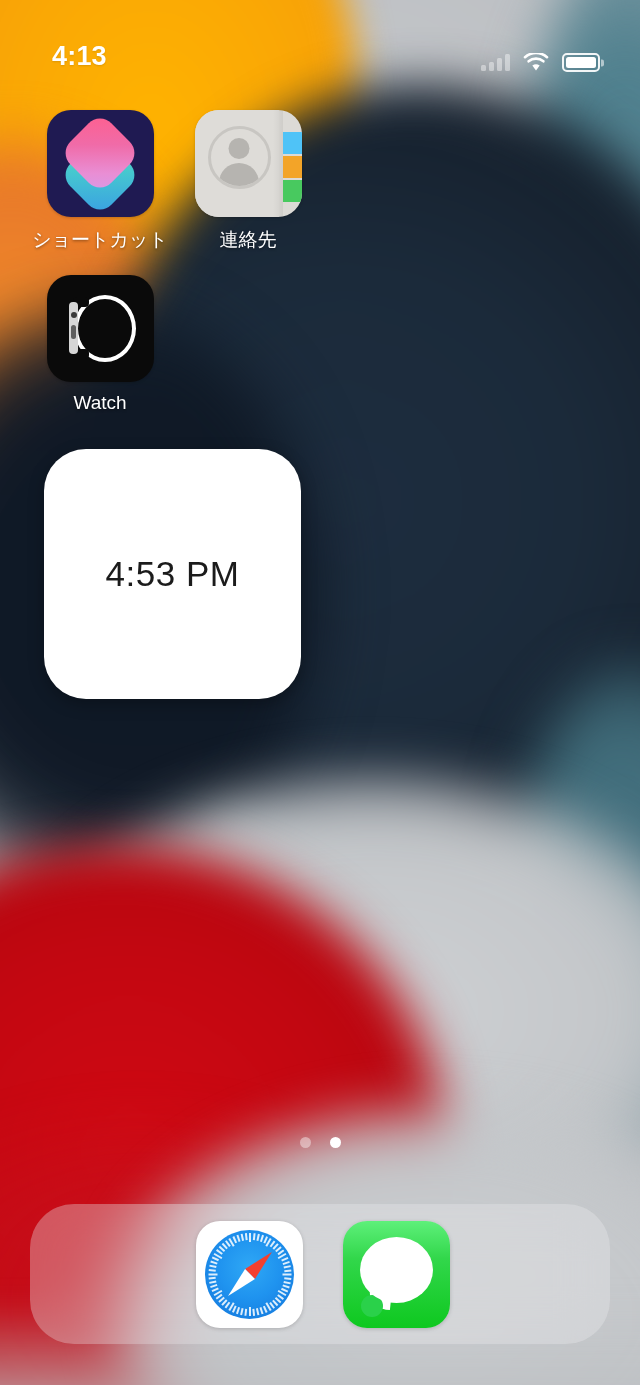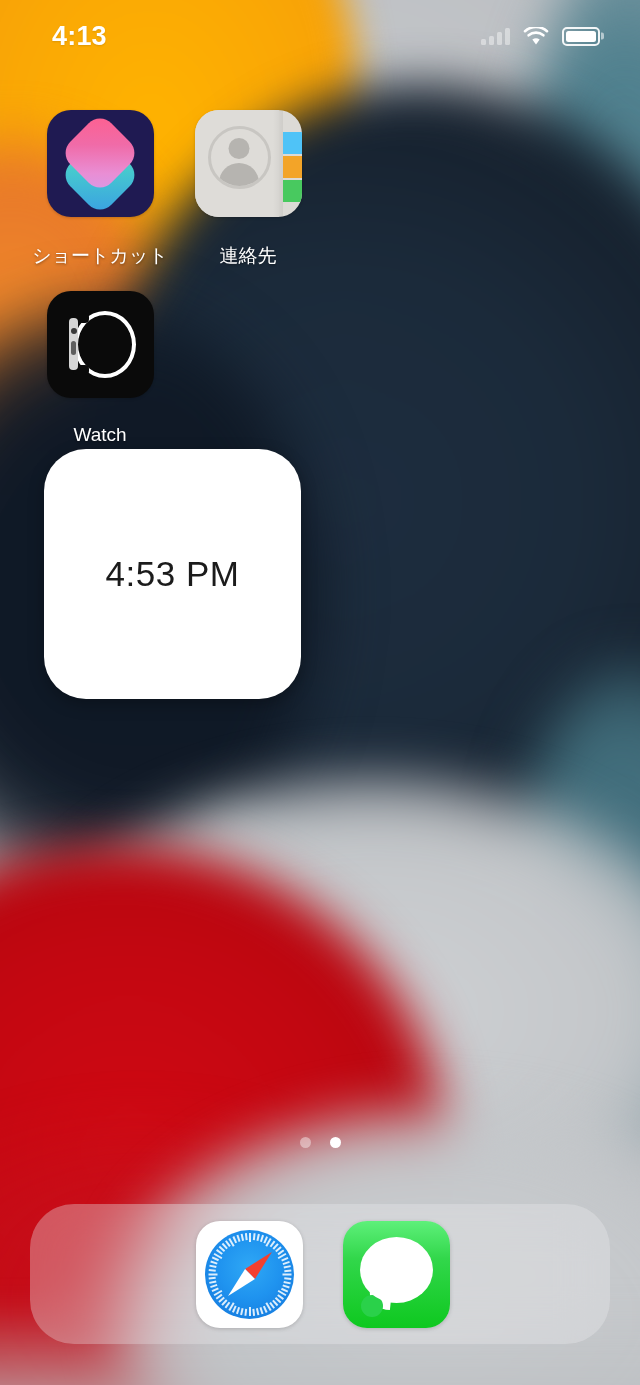--- a/index.html
+++ b/index.html
@@ -76,21 +76,21 @@
   .blob-grayFoot {
     left:-10%; bottom:-8%; width:130%; height:14%;
     background:linear-gradient(to bottom, rgba(190,193,196,0) 0%, #bcbfc2 70%, #b9bcbf 100%);
     filter:blur(16px);
     border-radius:0;
   }
 
   
   #statusbar {
     position:absolute; top:0; left:0; right:0; height:72px;
-    display:flex; align-items:center; justify-content:space-between;
+    display:flex; align-items:flex-end; justify-content:space-between;
     padding:0 40px 0 52px;
     z-index:20;
   }
   #status-time {
     color:#fff; font-size:27px; font-weight:bold;
     letter-spacing:0.2px;
     text-shadow:0 1px 2px rgba(0,0,0,.12);
   }
   #status-right { display:flex; align-items:center; gap:13px; }
   .signal-bars { display:flex; align-items:flex-end; gap:3px; height:17px; }
@@ -131,21 +131,21 @@
     margin-bottom:22px;
     cursor:pointer;
   }
   .icon {
     width:107px; height:107px;
     border-radius:24px;
     position:relative; overflow:hidden;
     box-shadow:0 1px 3px rgba(0,0,0,.18);
   }
   .applabel {
-    margin-top:26px;
+    margin-top:10px;
     font-size:19px; color:#fff;
     text-shadow:0 1px 3px rgba(0,0,0,.45);
     white-space:nowrap; overflow:hidden;
     max-width:148px; text-align:center;
   }
 
   
   .ic-shortcuts { background:#1f1a52; }
   .ic-shortcuts .dia {
     position:absolute; width:58px; height:58px; border-radius:16px;

